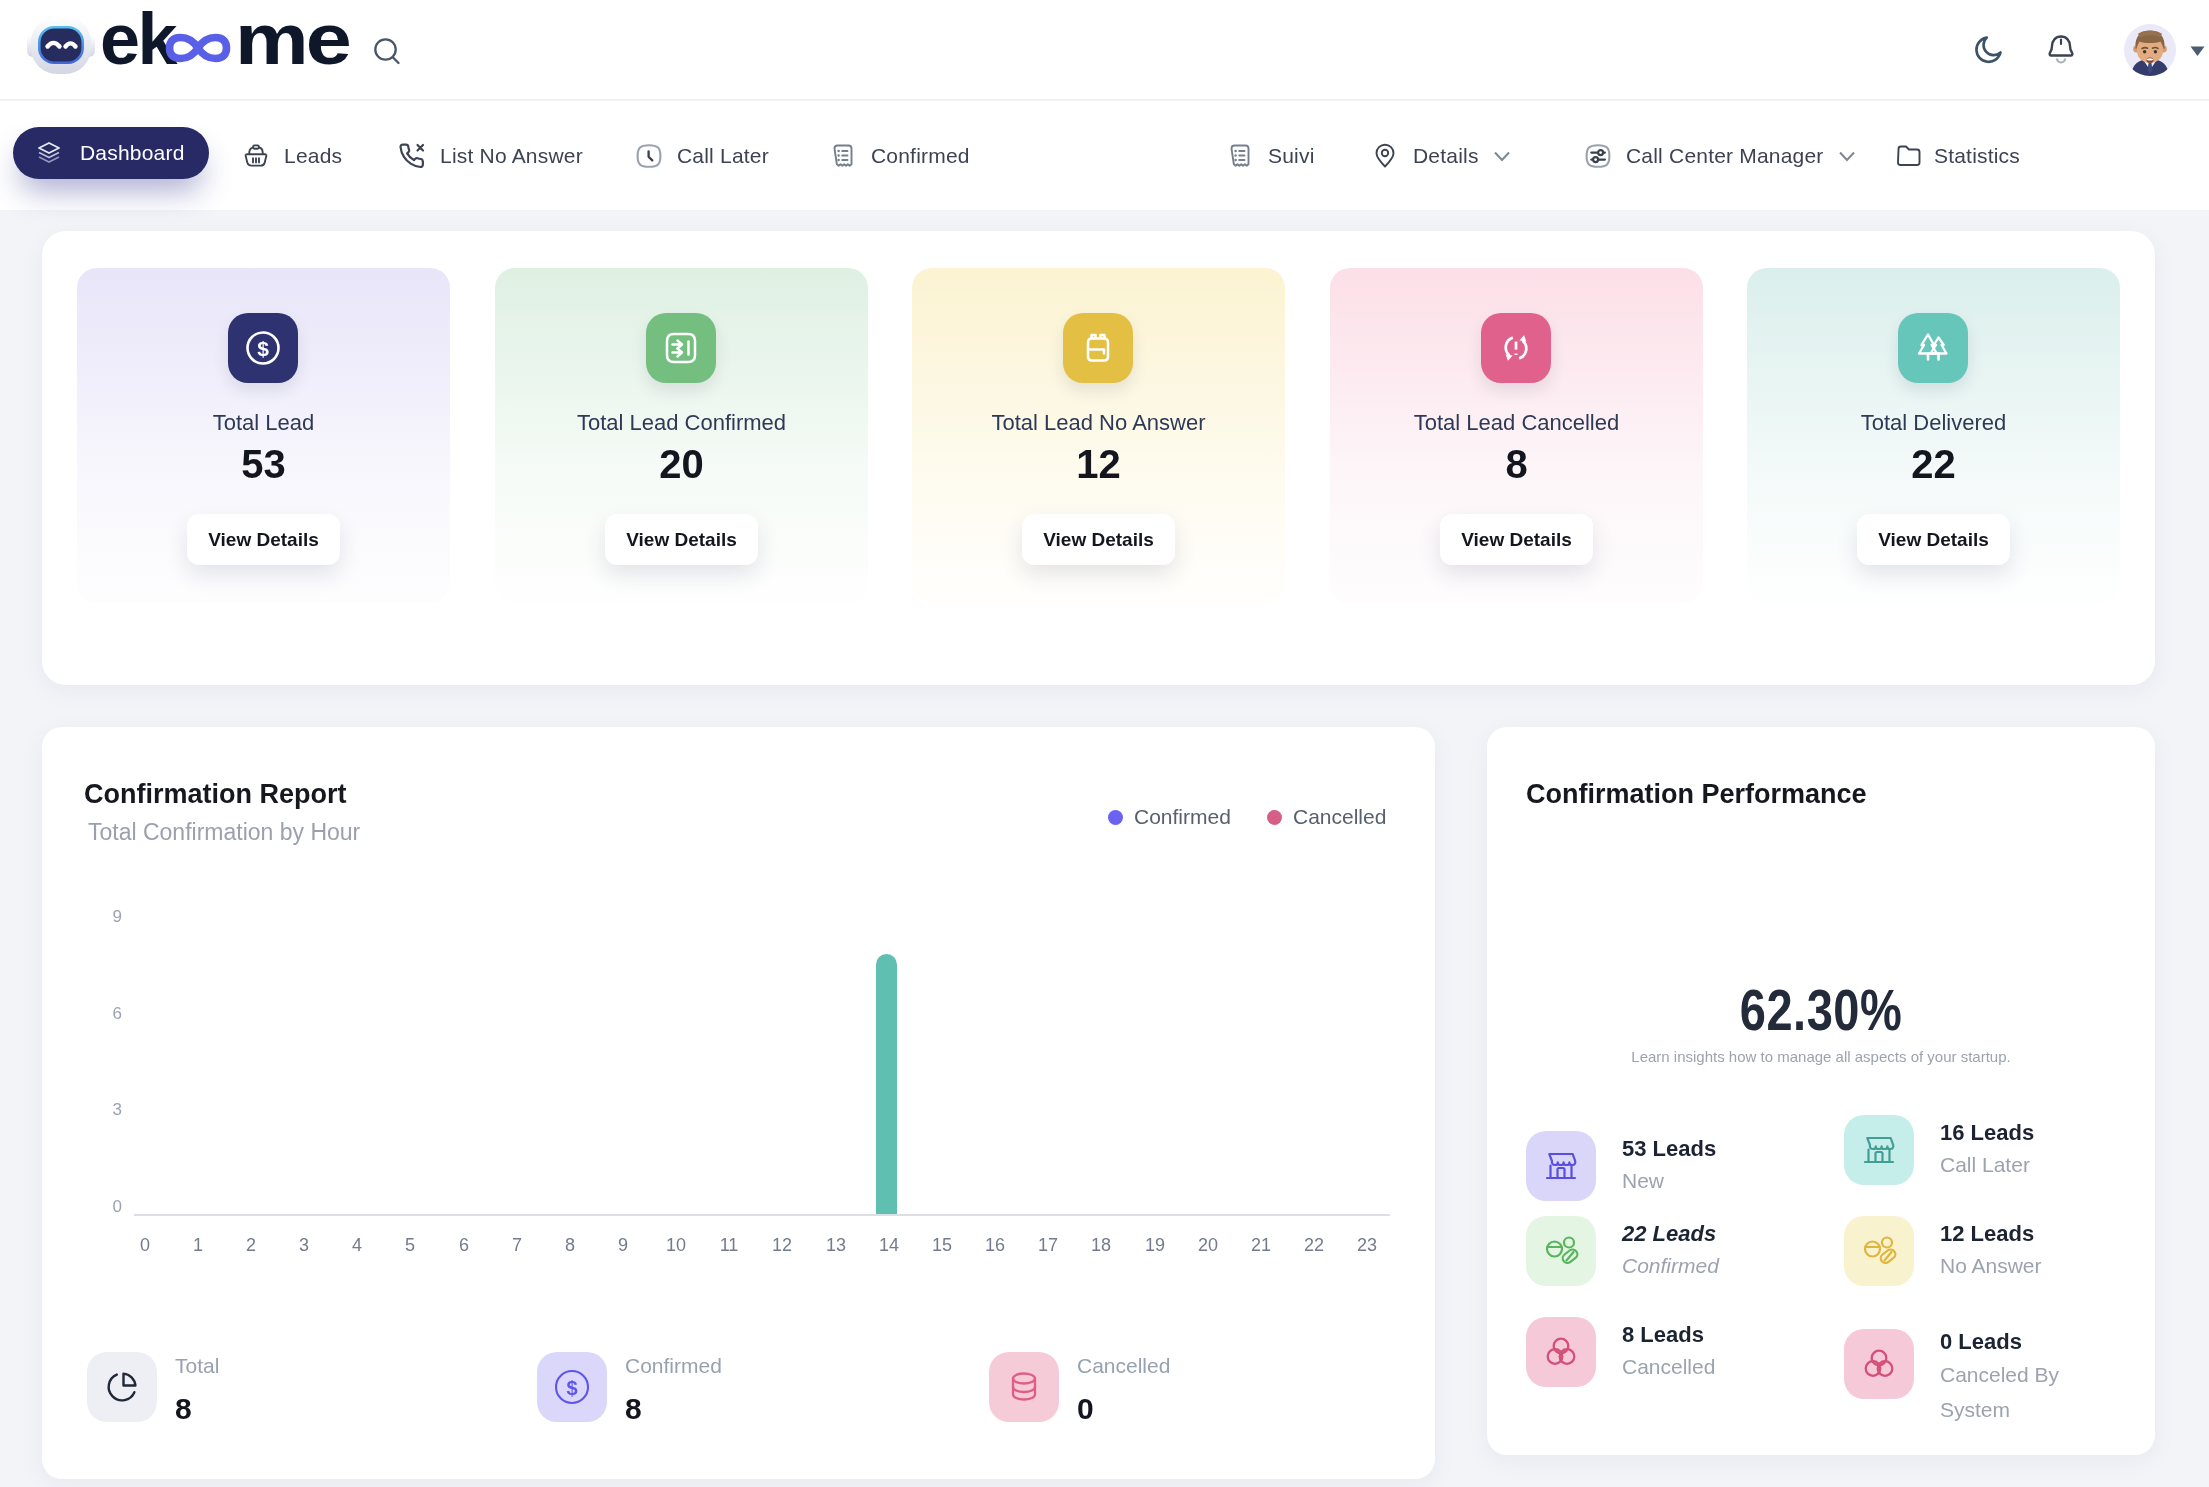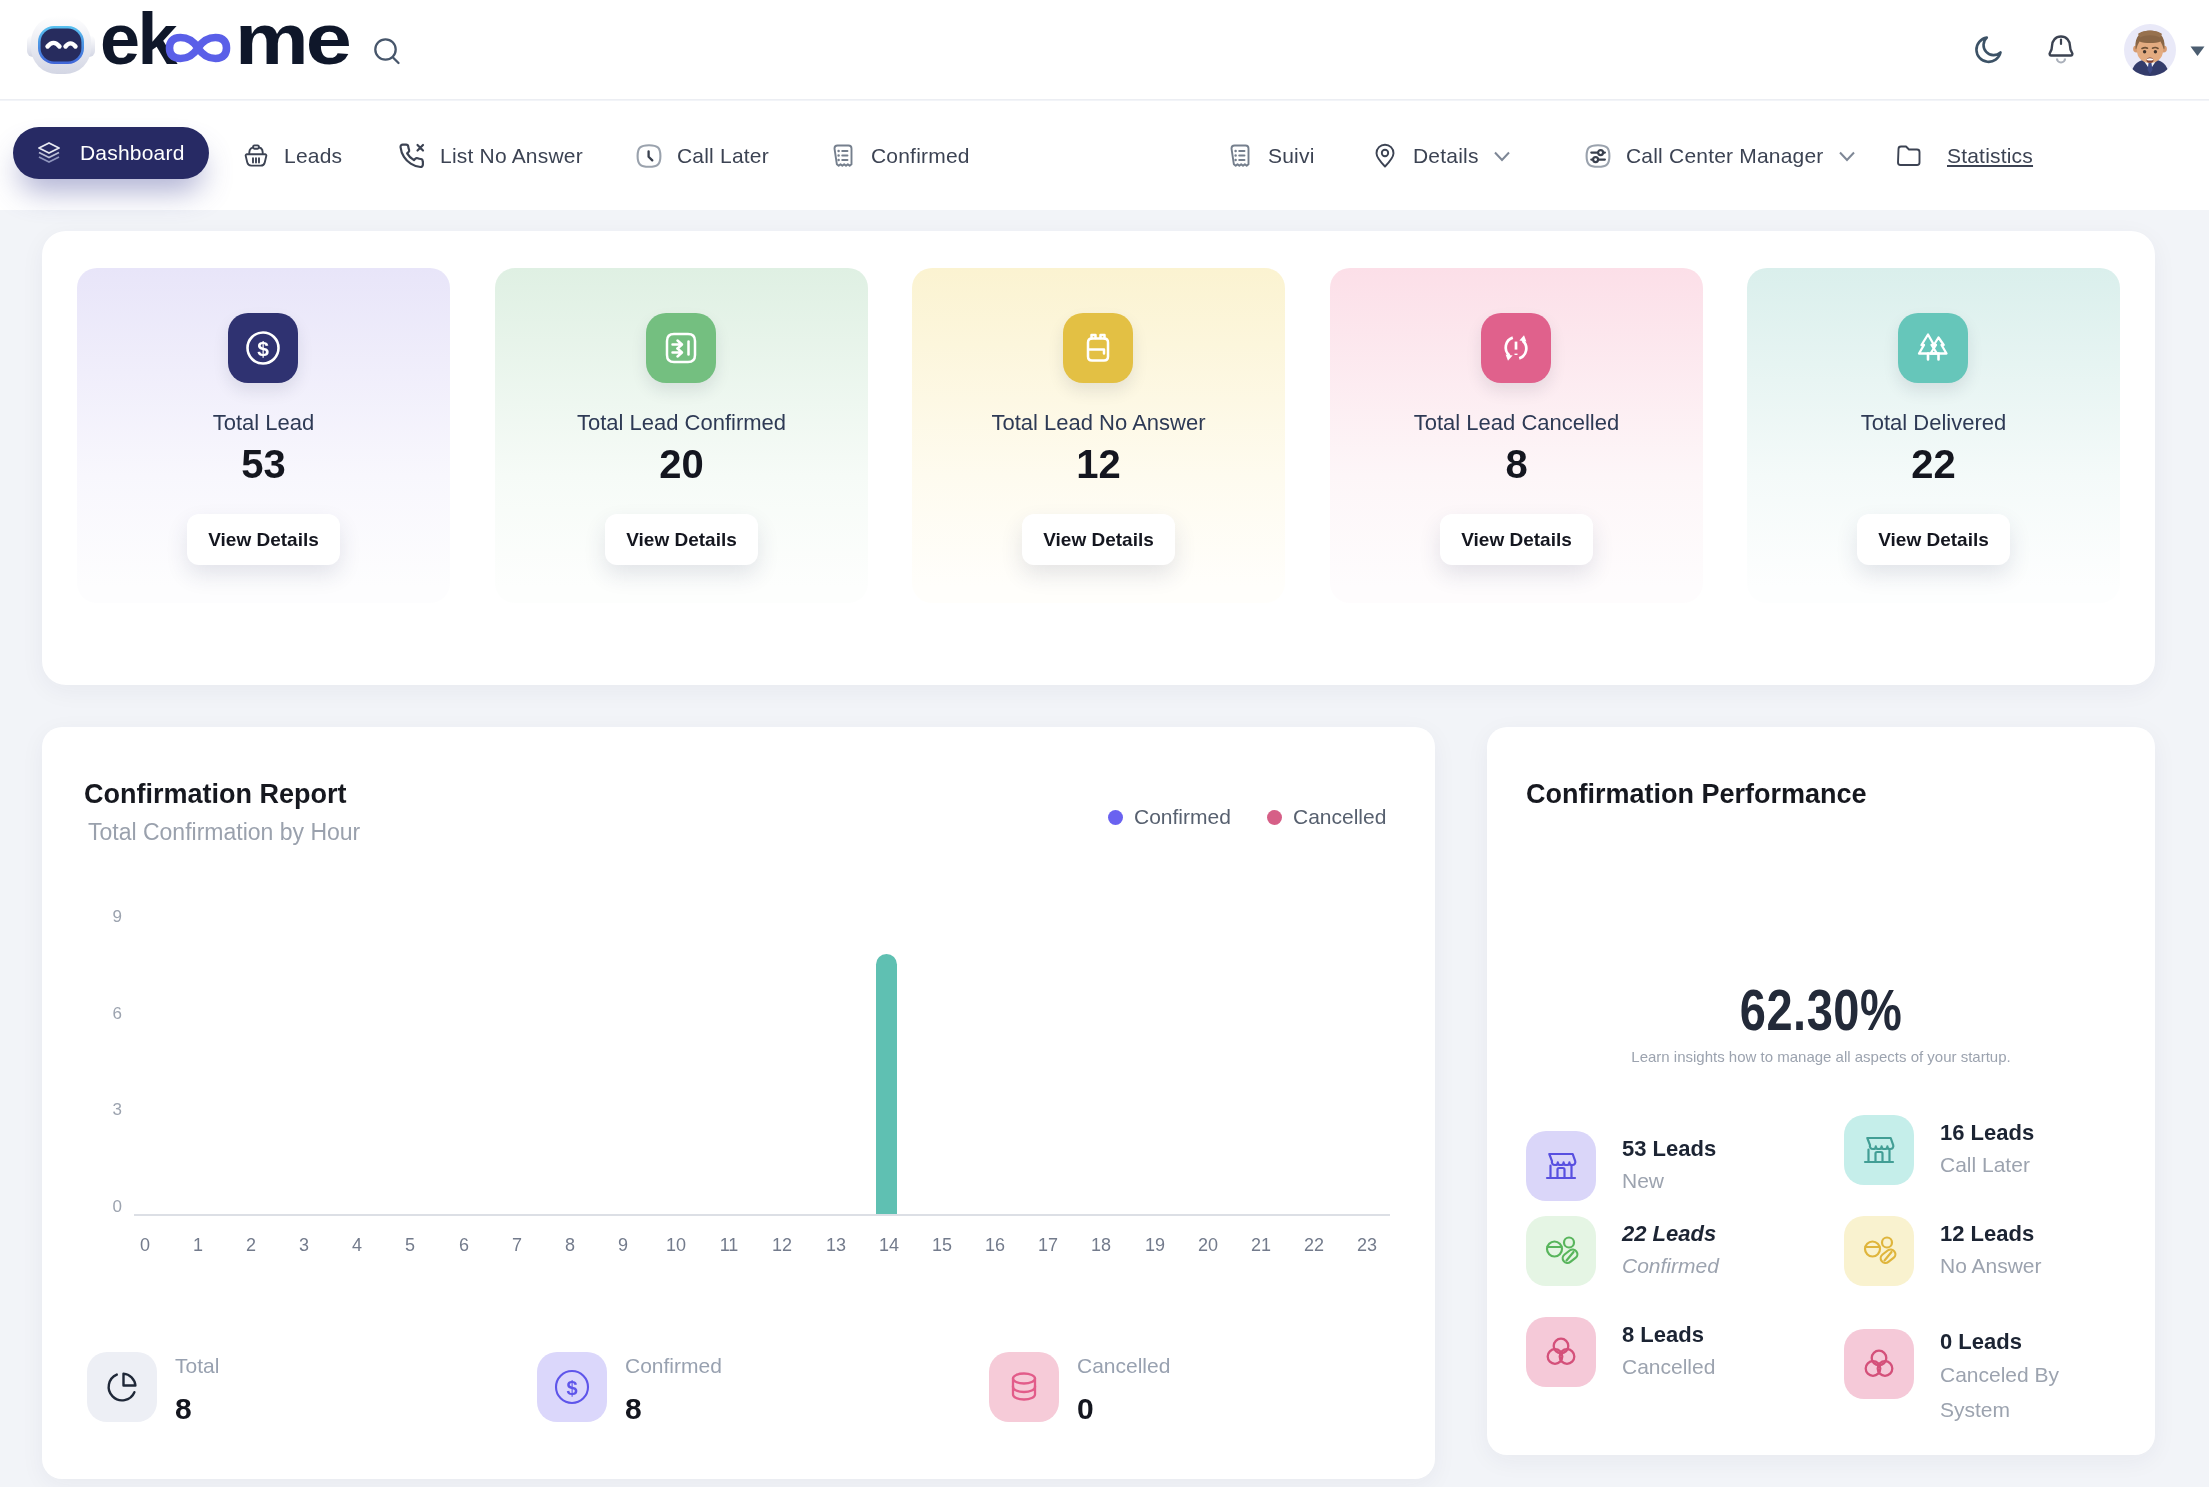--- a/index.html
+++ b/index.html
@@ -201,21 +201,21 @@
     <span class="lbl">Call Center Manager</span>
     <svg class="chev" width="22" height="22" viewBox="0 0 22 22" fill="none" stroke="#7e8796" stroke-width="2">
         <path d="M4 7.5 L11 15 L18 7.5"></path>
       </svg>
   </div>
 
   <div class="nav-item" style="left:1895px;">
     <svg width="28" height="28" viewBox="0 0 28 28" fill="none" stroke="#3c4353" stroke-width="1.9" stroke-linecap="round" stroke-linejoin="round">
       <path d="M3.5 7 a2.5 2.5 0 0 1 2.5 -2.5 h5 l3 3 h8 a2.5 2.5 0 0 1 2.5 2.5 v10.5 a2.5 2.5 0 0 1 -2.5 2.5 h-16.5 a2.5 2.5 0 0 1 -2.5 -2.5 Z"></path>
     </svg>
-    <span class="lbl" style="margin-left:24px;text-decoration:underline;">Statistics</span>
+    <span class="lbl" style="margin-left:11px;">Statistics</span>
   </div>
 </div>
 <div id="statwrap">
 
   <div class="stat" style="left:35px; background:linear-gradient(180deg,#e8e5f9 0%,#f8f7fd 62%,#fdfdfe 95%);">
     <div class="isq" style="background:#2f3271;">
       <svg width="38" height="38" viewBox="0 0 38 38" fill="none" stroke="#ffffff">
         <circle cx="19" cy="19" r="15.5" stroke-width="2.6"></circle>
         <text x="19" y="26.5" font-size="21" font-weight="700" font-family="Liberation Sans" fill="#ffffff" stroke="none" text-anchor="middle">$</text>
       </svg>

